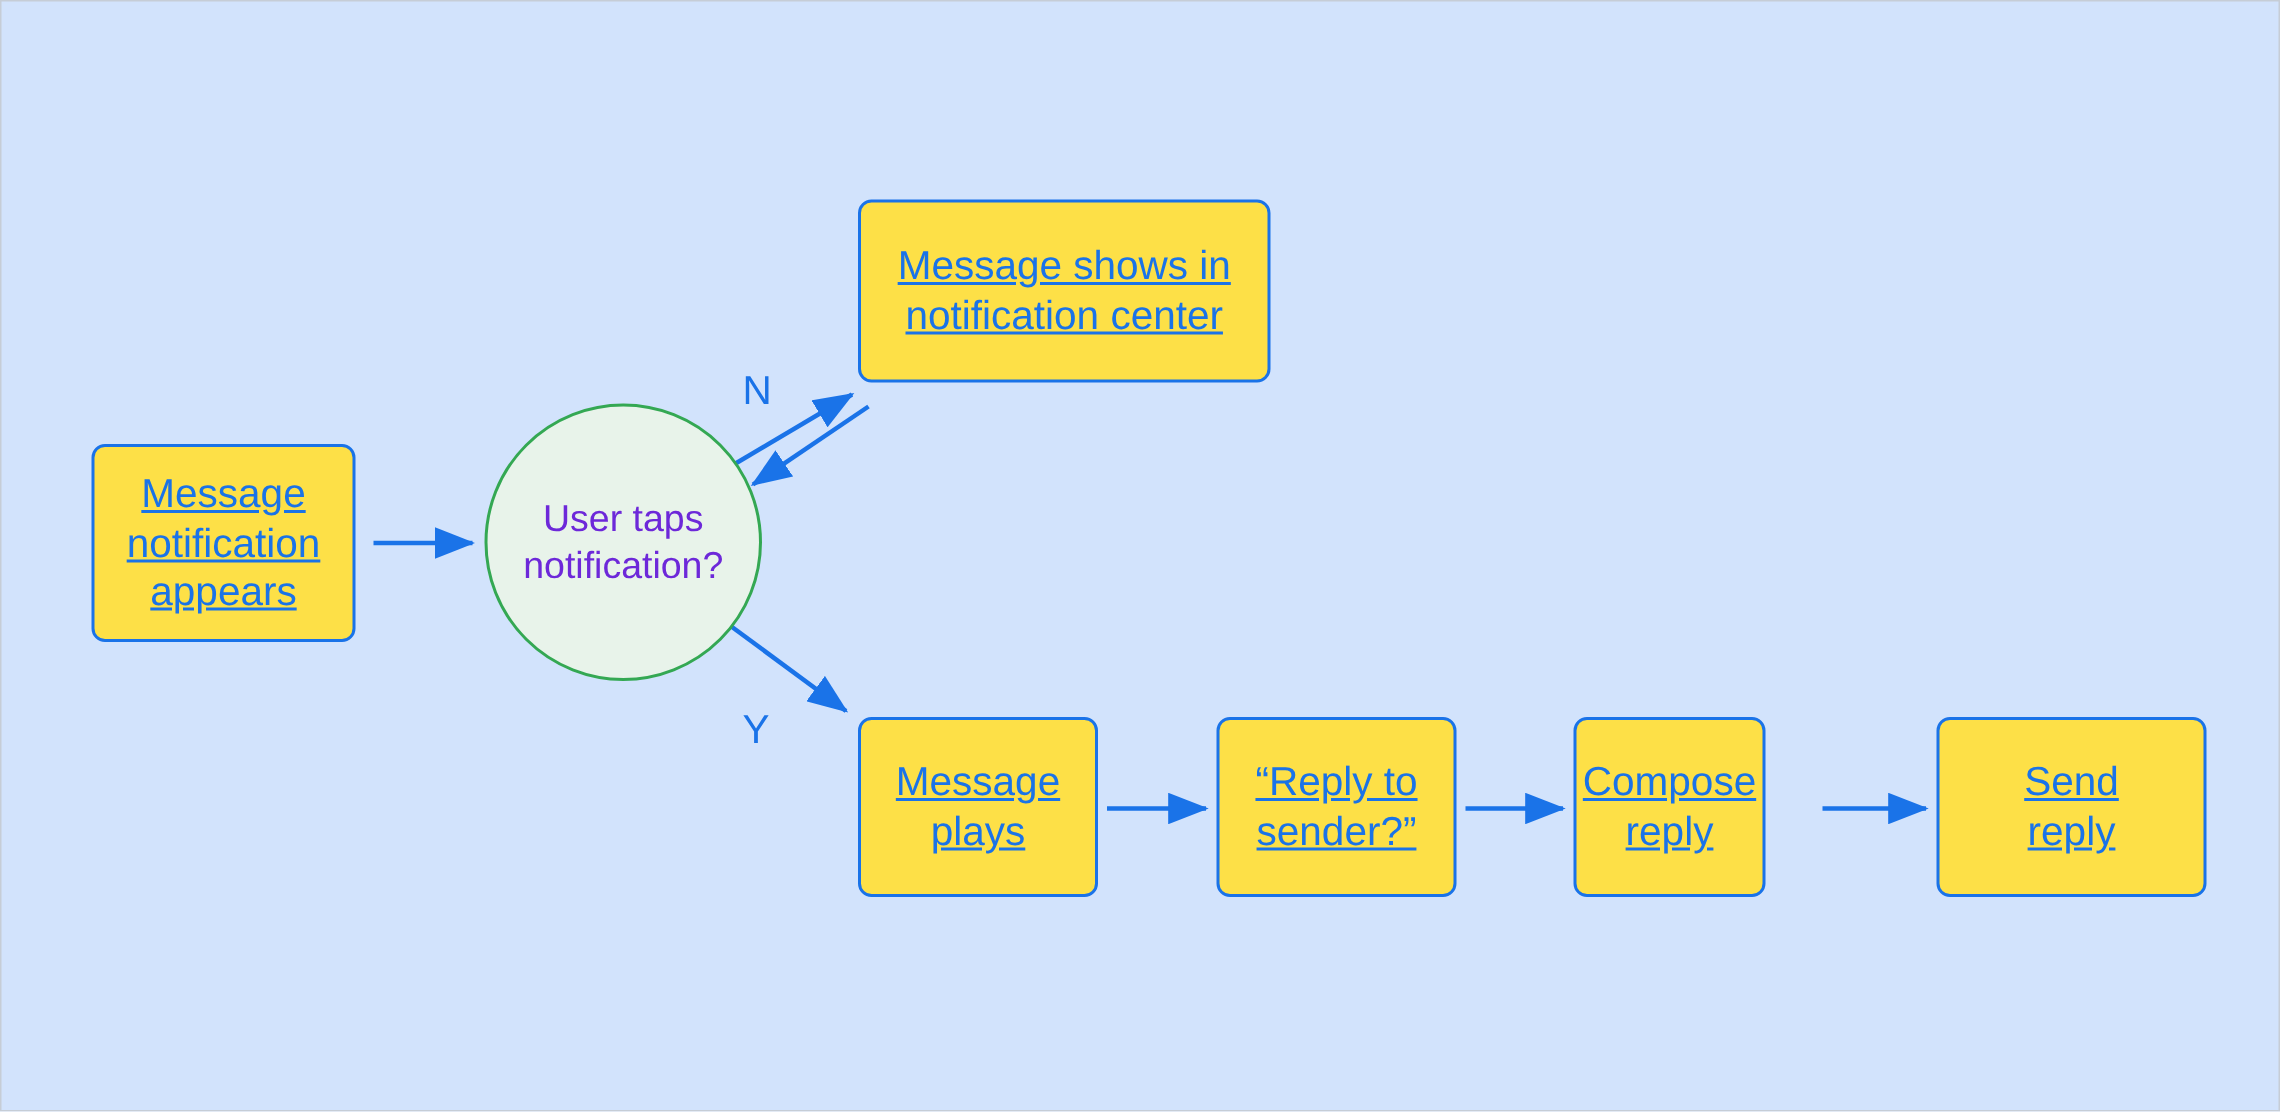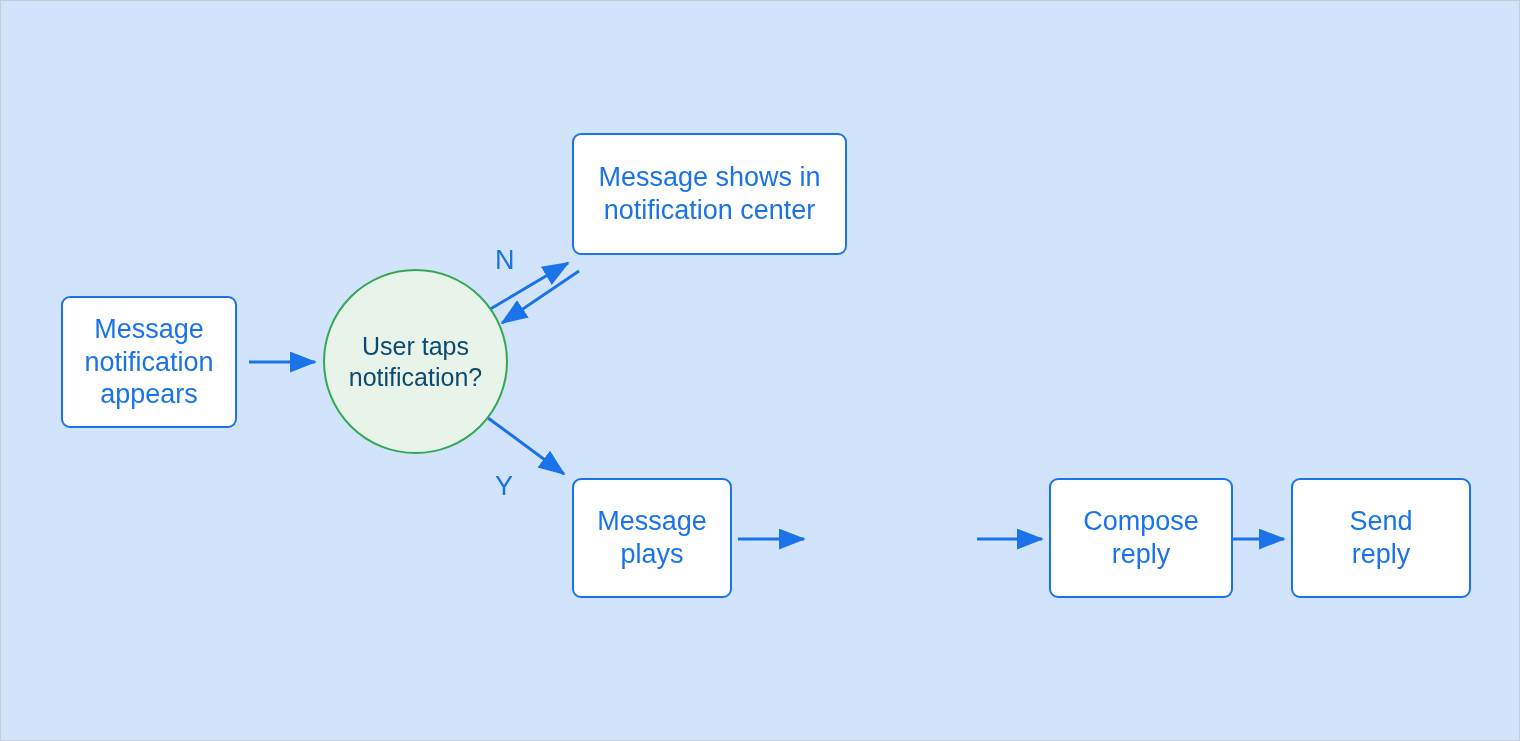--- a/index.html
+++ b/index.html
@@ -30,53 +30,54 @@
   .node {
     position: absolute;
     box-sizing: border-box;
     display: flex;
     align-items: center;
     justify-content: center;
     text-align: center;
     line-height: 1.22;
   }
   .box {
-    background: #ffffff;
+    background: #fde047;
     border: 2px solid #1a73e8;
     border-radius: 9px;
     color: #1a73e8;
     font-size: 27px;
     padding: 4px 10px;
+    text-decoration: underline;
   }
   .circle {
     background: #e8f3ea;
     border: 2px solid #34a853;
     border-radius: 50%;
-    color: #0c4a6e;
+    color: #6d28d9;
     font-size: 25px;
   }
   .node-text {
     display: block;
     white-space: pre-line;
   }
   .edge-label {
     position: absolute;
     color: #1a73e8;
     font-size: 27px;
     line-height: 1;
     pointer-events: none;
   }
 
   
   #node-message-notification-appears { left: 60px;   top: 295px; width: 176px; height: 132px; }
   #node-user-taps-notification       { left: 322px;  top: 268px; width: 185px; height: 185px; }
   #node-message-shows-notification-center { left: 571px; top: 132px; width: 275px; height: 122px; }
   #node-message-plays                { left: 571px;  top: 477px; width: 160px; height: 120px; }
   #node-reply-to-sender              { left: 810px;  top: 477px; width: 160px; height: 120px; }
-  #node-compose-reply                { left: 1048px; top: 477px; width: 184px; height: 120px; }
+  #node-compose-reply                { left: 1048px; top: 477px; width: 128px; height: 120px; }
   #node-send-reply                   { left: 1290px; top: 477px; width: 180px; height: 120px; }
 
   #label-n { left: 494px; top: 246px; }
   #label-y { left: 494px; top: 472px; }
 </style>
 </head>
 <body>
 
 <div id="canvas">
 
@@ -130,20 +131,24 @@
   <div class="node box" id="node-message-shows-notification-center">
     <span class="node-text">Message shows in
 notification center</span>
   </div>
 
   <div class="node box" id="node-message-plays">
     <span class="node-text">Message
 plays</span>
   </div>
 
+  <div class="node box" id="node-reply-to-sender">
+    <span class="node-text">“Reply to
+sender?”</span>
+  </div>
 
   <div class="node box" id="node-compose-reply">
     <span class="node-text">Compose
 reply</span>
   </div>
 
   <div class="node box" id="node-send-reply">
     <span class="node-text">Send
 reply</span>
   </div>

